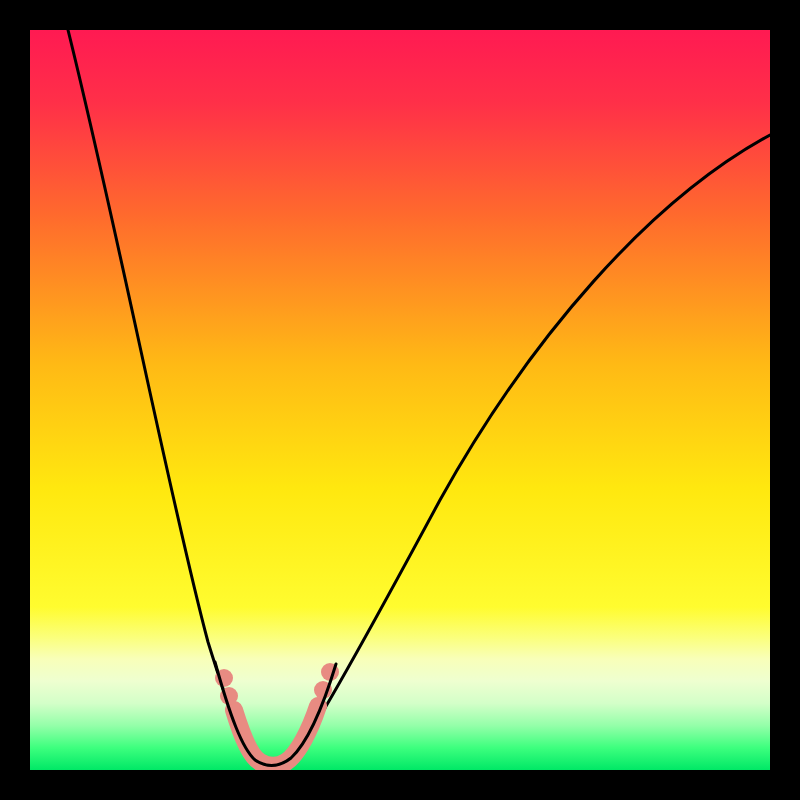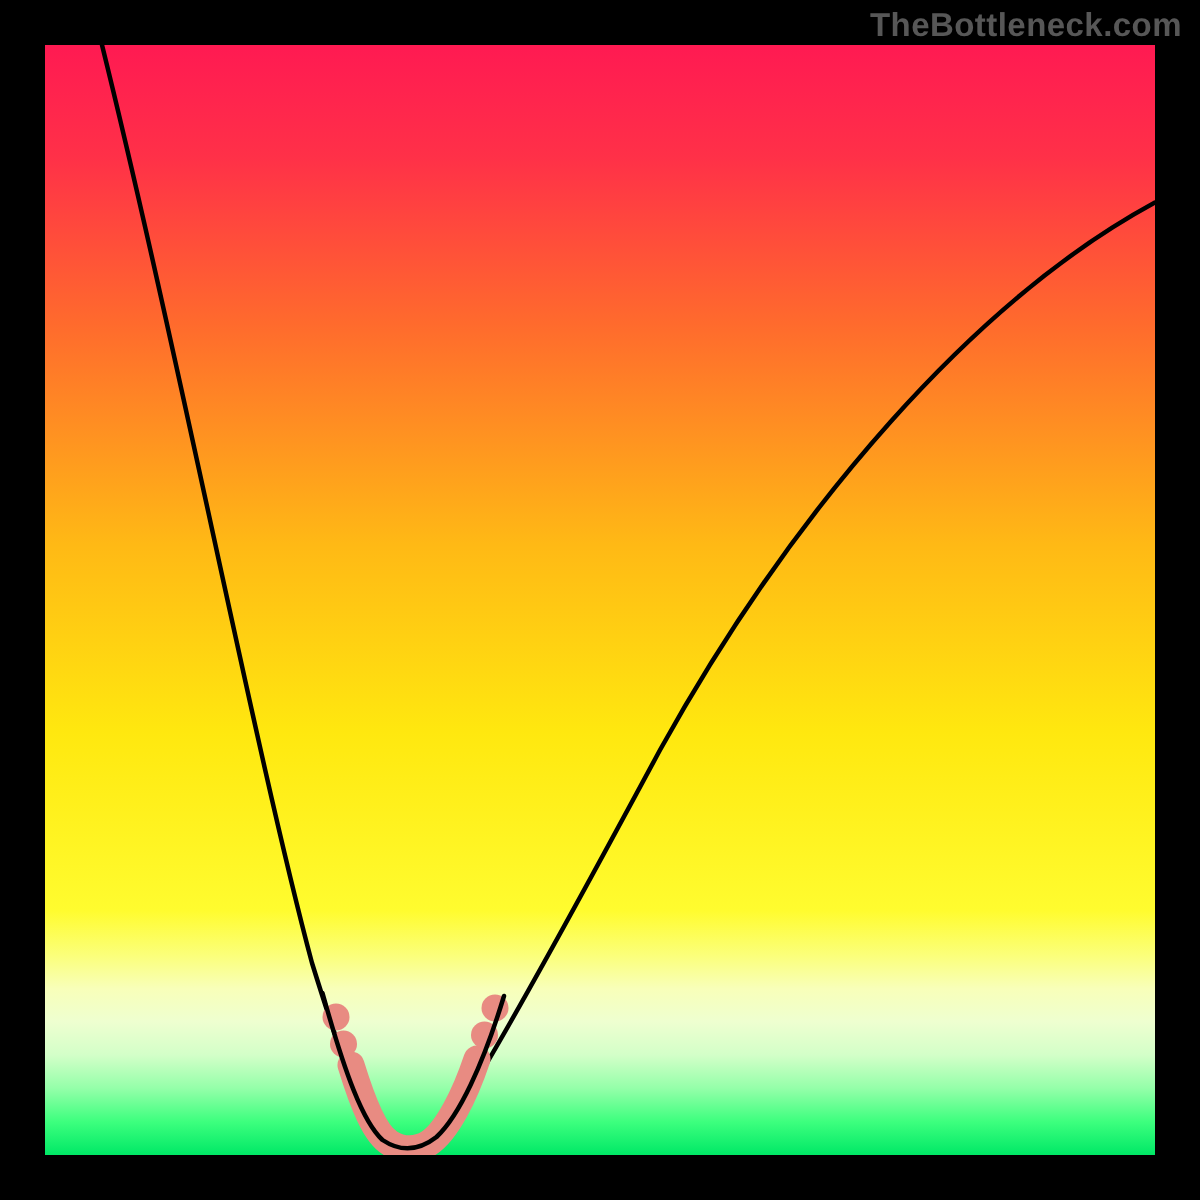--- a/index.html
+++ b/index.html
@@ -33,21 +33,20 @@
     left: 30px;
     top: 30px;
     width: 740px;
     height: 740px;
     display: block;
   }
 </style>
 </head>
 <body>
 <div class="frame">
-  <div class="watermark">TheBottleneck.com</div>
 
   <svg class="plot" viewBox="0 0 740 740" preserveAspectRatio="none">
     <defs>
 
       <linearGradient id="rainbow" x1="0" y1="0" x2="0" y2="1">
         <stop offset="0%" stop-color="#ff1a52"></stop>
         <stop offset="10%" stop-color="#ff3048"></stop>
         <stop offset="25%" stop-color="#ff6a2d"></stop>
         <stop offset="45%" stop-color="#ffb915"></stop>
         <stop offset="62%" stop-color="#ffe80f"></stop>

